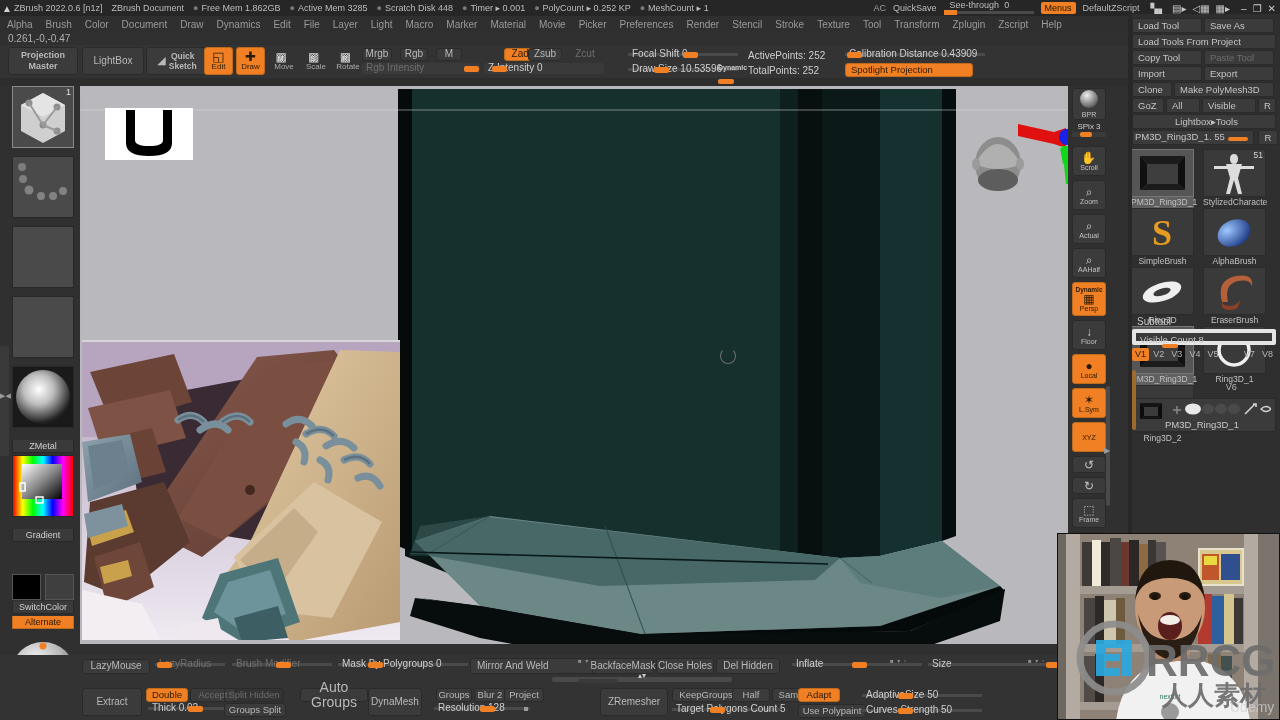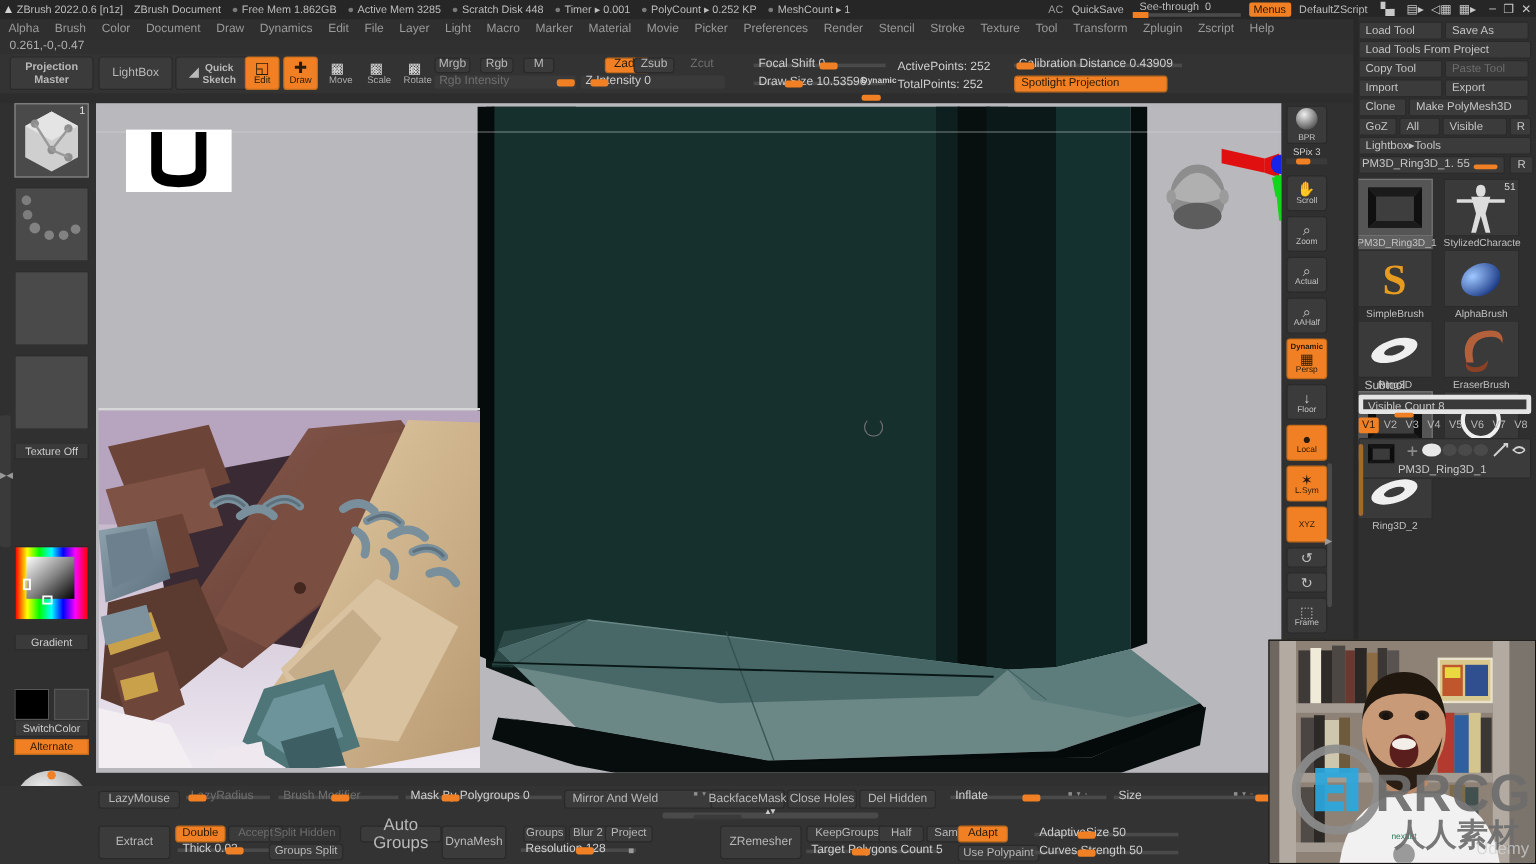--- a/index.html
+++ b/index.html
@@ -262,20 +262,34 @@
             <rect width="60" height="60" fill="#4a4a4a"></rect>
           </svg></div>
         <div class="lcap">Alpha Off</div>
       </div>
       <div class="lslot" style="top: 210px;">
         <div class="lthumb"><svg width="60" height="60">
             <rect width="60" height="60" fill="#4a4a4a"></rect>
           </svg></div>
         <div class="lcap">Texture Off</div>
       </div>
+      <div class="lslot" style="top: 280px;">
+        <div class="lthumb"><svg width="60" height="60">
+            <rect width="60" height="60" fill="#1a1a1a"></rect>
+            <defs>
+              <radialGradient id="mg" cx="0.42" cy="0.36" r="0.62">
+                <stop offset="0" stop-color="#ffffff"></stop>
+                <stop offset="0.45" stop-color="#bdbdbd"></stop>
+                <stop offset="1" stop-color="#1f1f1f"></stop>
+              </radialGradient>
+            </defs>
+            <circle cx="30" cy="30" r="27" fill="url(#mg)"></circle>
+          </svg></div>
+        <div class="lcap">ZMetal</div>
+      </div>
       <div class="lslot" style="top: 369px;">
         <div class="lthumb" style="height:62px;position:relative"><svg width="60" height="60">
             <defs>
               <linearGradient id="hue" x1="0" y1="0" x2="1" y2="0">
                 <stop offset="0" stop-color="#f00"></stop>
                 <stop offset=".16" stop-color="#ff0"></stop>
                 <stop offset=".33" stop-color="#0f0"></stop>
                 <stop offset=".5" stop-color="#0ff"></stop>
                 <stop offset=".66" stop-color="#00f"></stop>
                 <stop offset=".83" stop-color="#f0f"></stop>
@@ -551,21 +565,21 @@
       <div class="rrow" style="top: 68px;">
         <div class="rcell" style="width: 40px;">Clone</div>
         <div class="rcell" style="width: 100px;">Make PolyMesh3D</div>
       </div>
       <div class="rrow" style="top: 84px;">
         <div class="rcell" style="width: 32px;">GoZ</div>
         <div class="rcell" style="width: 34px;">All</div>
         <div class="rcell" style="width: 54px;">Visible</div>
         <div class="rcell" style="width: 18px;">R</div>
       </div>
-      <div class="rrow" style="top: 100px;">
+      <div class="rrow" style="top: 100px; text-align: center;">
         <div class="rcell" style="width: 144px;">Lightbox▸Tools</div>
       </div>
       <div style="position: absolute; left: 4px; top: 116px; width: 144px; height: 15px;">
         <div style="position:absolute;left:0;top:0;width:122px;height:15px;background:#3b3b3b;border:1px solid #2a2a2a;border-radius:2px"></div>
         <div style="position:absolute;left:3px;top:1px;font-size:9.5px;color:#c5c5c5"><span>PM3D_Ring3D_1.</span> <span>55</span></div>
         <div style="position:absolute;left:96px;top:7px;width:20px;height:4px;background:#f08023;border-radius:2px"></div>
         <div style="position:absolute;left:126px;top:0;width:20px;height:15px;background:#3b3b3b;border:1px solid #2a2a2a;border-radius:2px;font-size:9.5px;text-align:center;line-height:13px">R</div>
       </div>
       <div style="position: absolute; left: 3px; top: 135px; width: 146px;">
         <div class="tthumb sel" style="left: 0px; top: 0px; position: absolute;">
@@ -647,21 +661,21 @@
         <div style="position:relative;height:16px;background:#3a3a3a;border:4px solid #e5e5e5;border-radius:2px">
           <span style="position:absolute;left:4px;top:1px;font-size:9.5px;color:#c5c5c5"><span>Visible Count</span> <span>8</span></span>
           <span style="position:absolute;left:26px;top:11px;width:16px;height:4px;background:#f08023;border-radius:2px"></span>
         </div>
         <div id="vrow" style="display:flex;gap:1px;margin-top:3px">
           <div style="flex: 1 1 0%; text-align: center; font-size: 9px; height: 13px; line-height: 13px; border-radius: 2px; background: rgb(240, 128, 35); color: rgb(42, 25, 6);">V1</div>
           <div style="flex: 1 1 0%; text-align: center; font-size: 9px; height: 13px; line-height: 13px; border-radius: 2px; color: rgb(182, 182, 182);">V2</div>
           <div style="flex: 1 1 0%; text-align: center; font-size: 9px; height: 13px; line-height: 13px; border-radius: 2px; color: rgb(182, 182, 182);">V3</div>
           <div style="flex: 1 1 0%; text-align: center; font-size: 9px; height: 13px; line-height: 13px; border-radius: 2px; color: rgb(182, 182, 182);">V4</div>
           <div style="flex: 1 1 0%; text-align: center; font-size: 9px; height: 13px; line-height: 13px; border-radius: 2px; color: rgb(182, 182, 182);">V5</div>
-          <div style="flex: 1 1 0%; text-align: center; font-size: 9px; height: 13px; line-height: 13px; border-radius: 2px; color: rgb(182, 182, 182);">V6</div>
+          <div style="flex: 1 1 0%; text-align: center; font-size: 9px; height: 13px; line-height: 13px; border-radius: 2px; color: rgb(182, 182, 182); margin-top: 33px;">V6</div>
           <div style="flex: 1 1 0%; text-align: center; font-size: 9px; height: 13px; line-height: 13px; border-radius: 2px; color: rgb(182, 182, 182);">V7</div>
           <div style="flex: 1 1 0%; text-align: center; font-size: 9px; height: 13px; line-height: 13px; border-radius: 2px; color: rgb(182, 182, 182);">V8</div>
         </div>
         <div style="position:relative;margin-top:4px;height:34px;background:#3b3b3b;border:1px solid #2a2a2a;border-radius:2px">
           <span style="position:absolute;left:3px;top:2px"><svg width="30" height="20">
               <polygon points="4,2 26,2 22,6 8,6" fill="#141414"></polygon>
               <polygon points="4,2 8,6 8,15 4,18" fill="#0c0c0c"></polygon>
               <polygon points="26,2 22,6 22,15 26,18" fill="#0c0c0c"></polygon>
               <polygon points="4,18 26,18 22,15 8,15" fill="#141414"></polygon>
               <rect x="8" y="6" width="14" height="9" fill="#3b3b3b"></rect>

